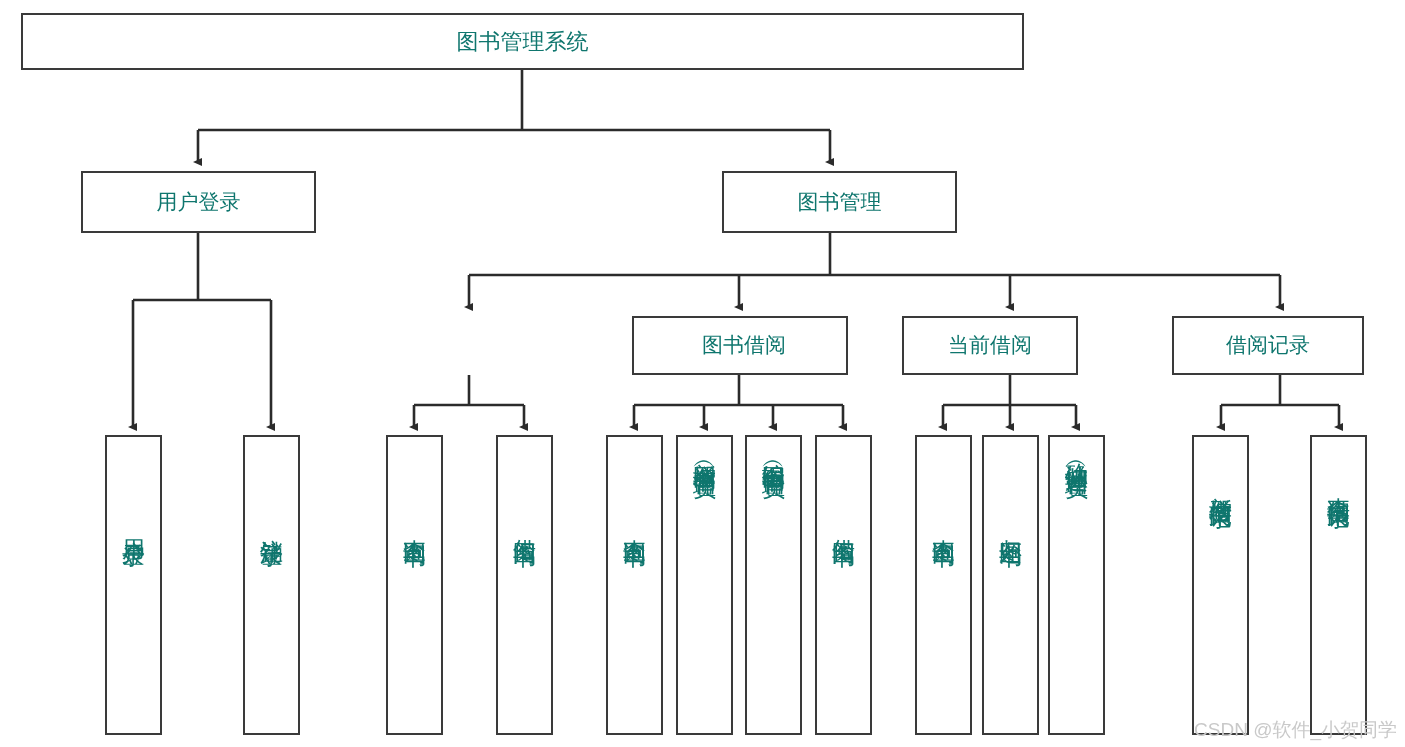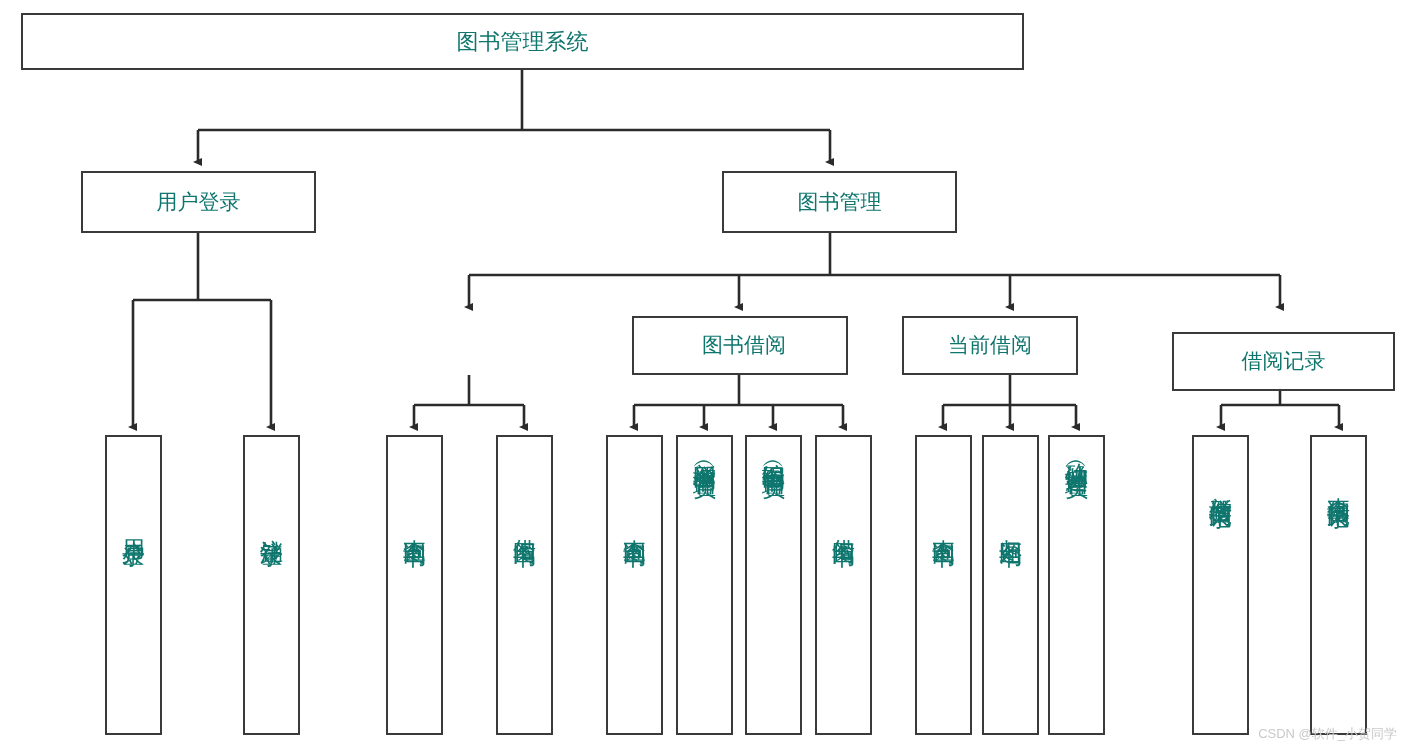--- a/index.html
+++ b/index.html
@@ -42,21 +42,21 @@
     font-size:23px;
     letter-spacing:2px;
     line-height:1;
     white-space:nowrap;
   }
   .v-node.center .lbl{margin-top:0;}
   .watermark{
     position:absolute;
     right:8px;
     bottom:4px;
-    font-size:13px;
+    font-size:19px;
     color:#c9c9c9;
     white-space:nowrap;
     pointer-events:none;
   }
 </style>
 </head>
 <body>
 
 <div id="canvas">
 
@@ -120,21 +120,21 @@
   <div class="node h-node" style="left:712px;top:171px;width:235px;height:62px;margin-left:10px;">
     <span class="lbl">图书管理</span>
   </div>
 
   <div class="node h-node" style="left:632px;top:316px;width:216px;height:59px;padding-left:8px;">
     <span class="lbl">图书借阅</span>
   </div>
   <div class="node h-node" style="left:902px;top:316px;width:176px;height:59px;">
     <span class="lbl">当前借阅</span>
   </div>
-  <div class="node h-node" style="left:1172px;top:332px;width:223px;height:59px;">
+  <div class="node h-node" style="left:1172px;top:316px;width:192px;height:59px;">
     <span class="lbl">借阅记录</span>
   </div>
 
   <div class="node v-node center" style="left:105px;top:435px;width:57px;height:300px;padding-top:84px;">
     <span class="lbl">用户登录</span>
   </div>
   <div class="node v-node center" style="left:243px;top:435px;width:57px;height:300px;padding-top:84px;">
     <span class="lbl">注销登录</span>
   </div>
 

